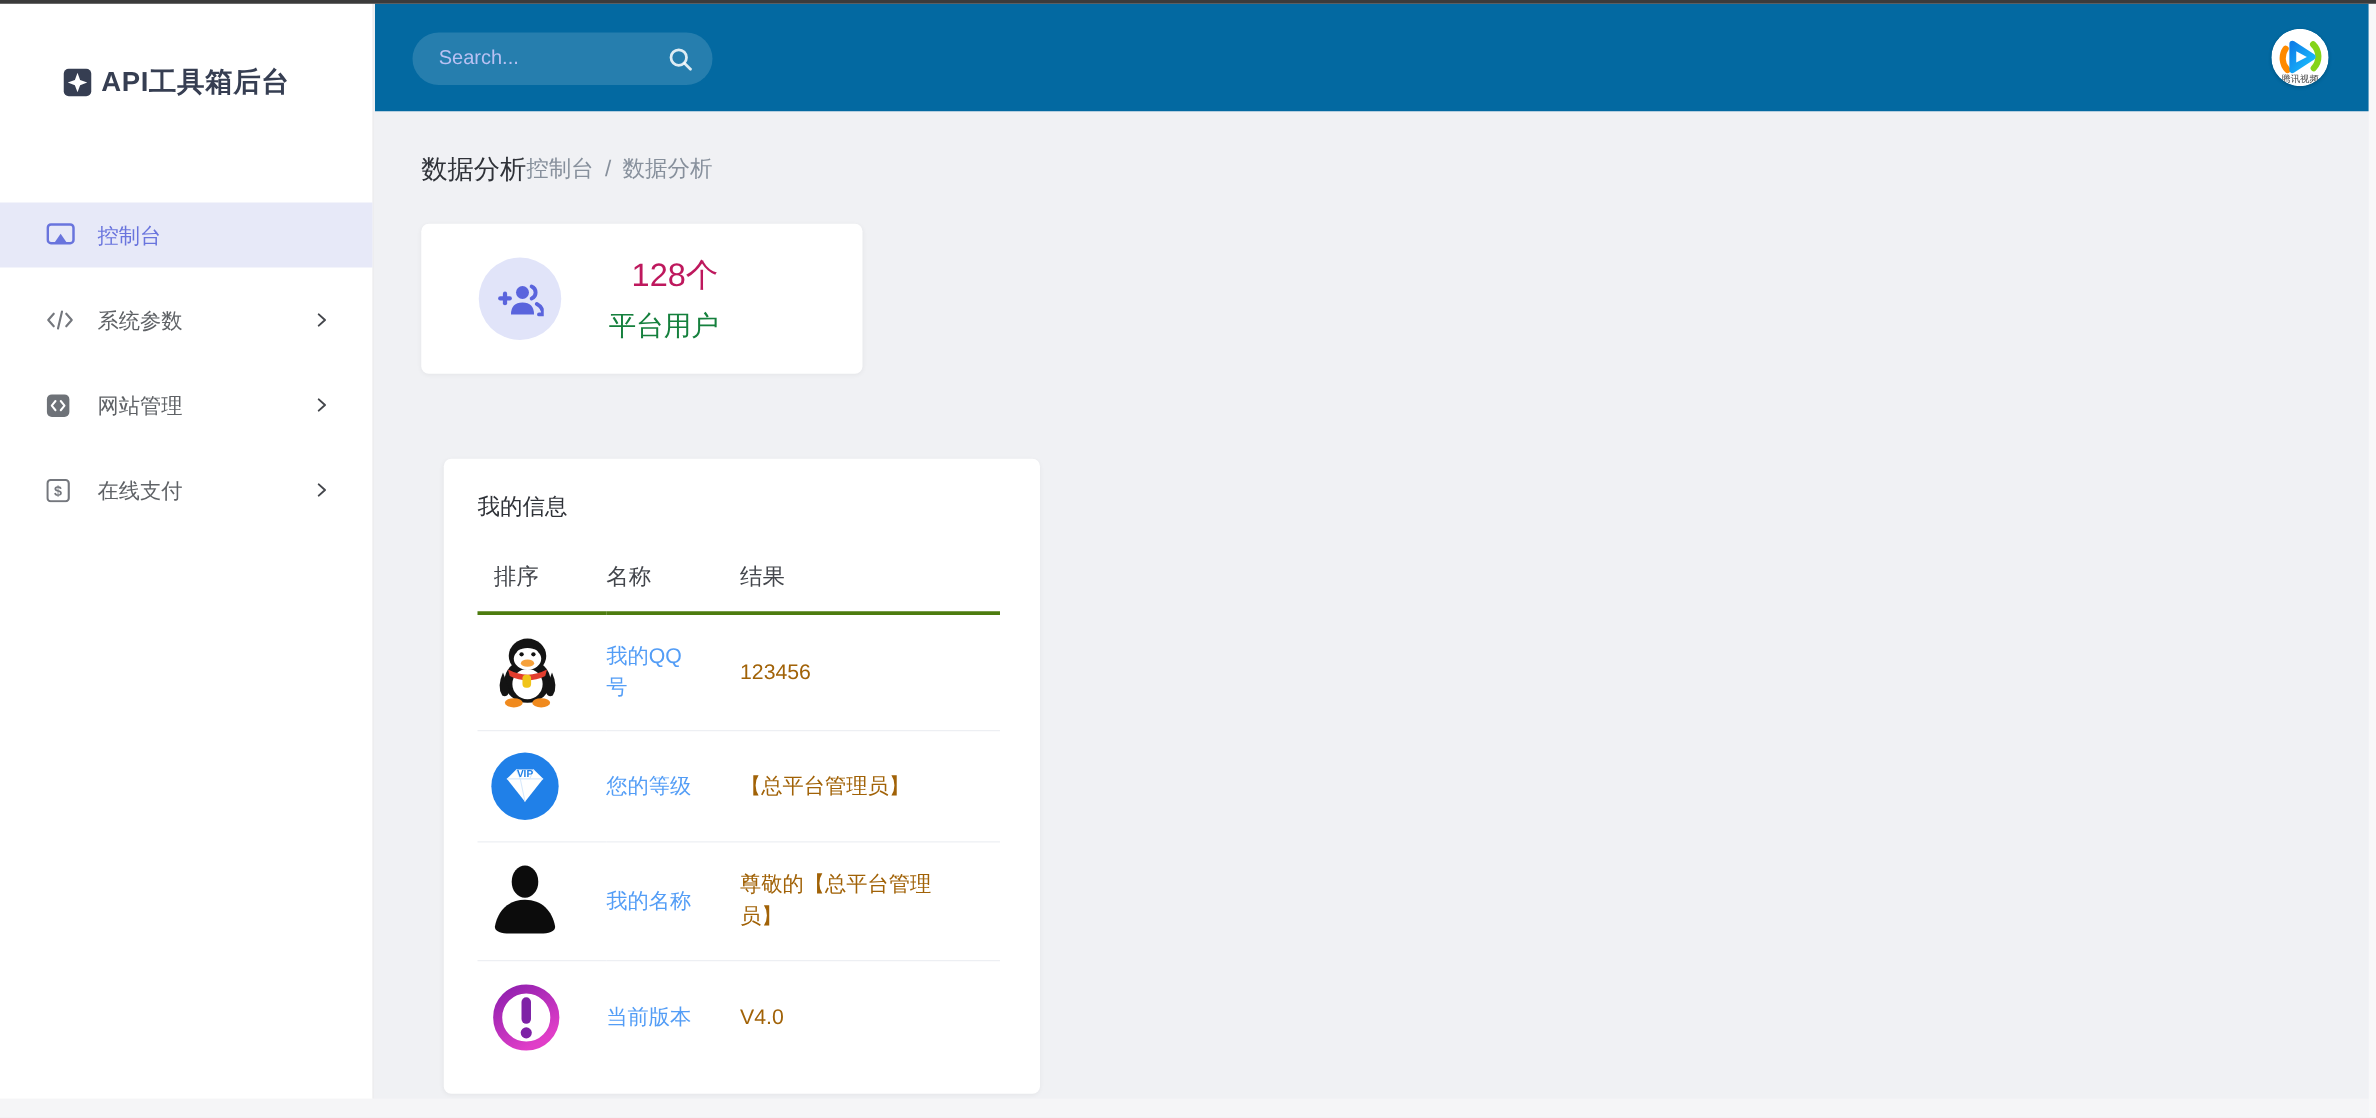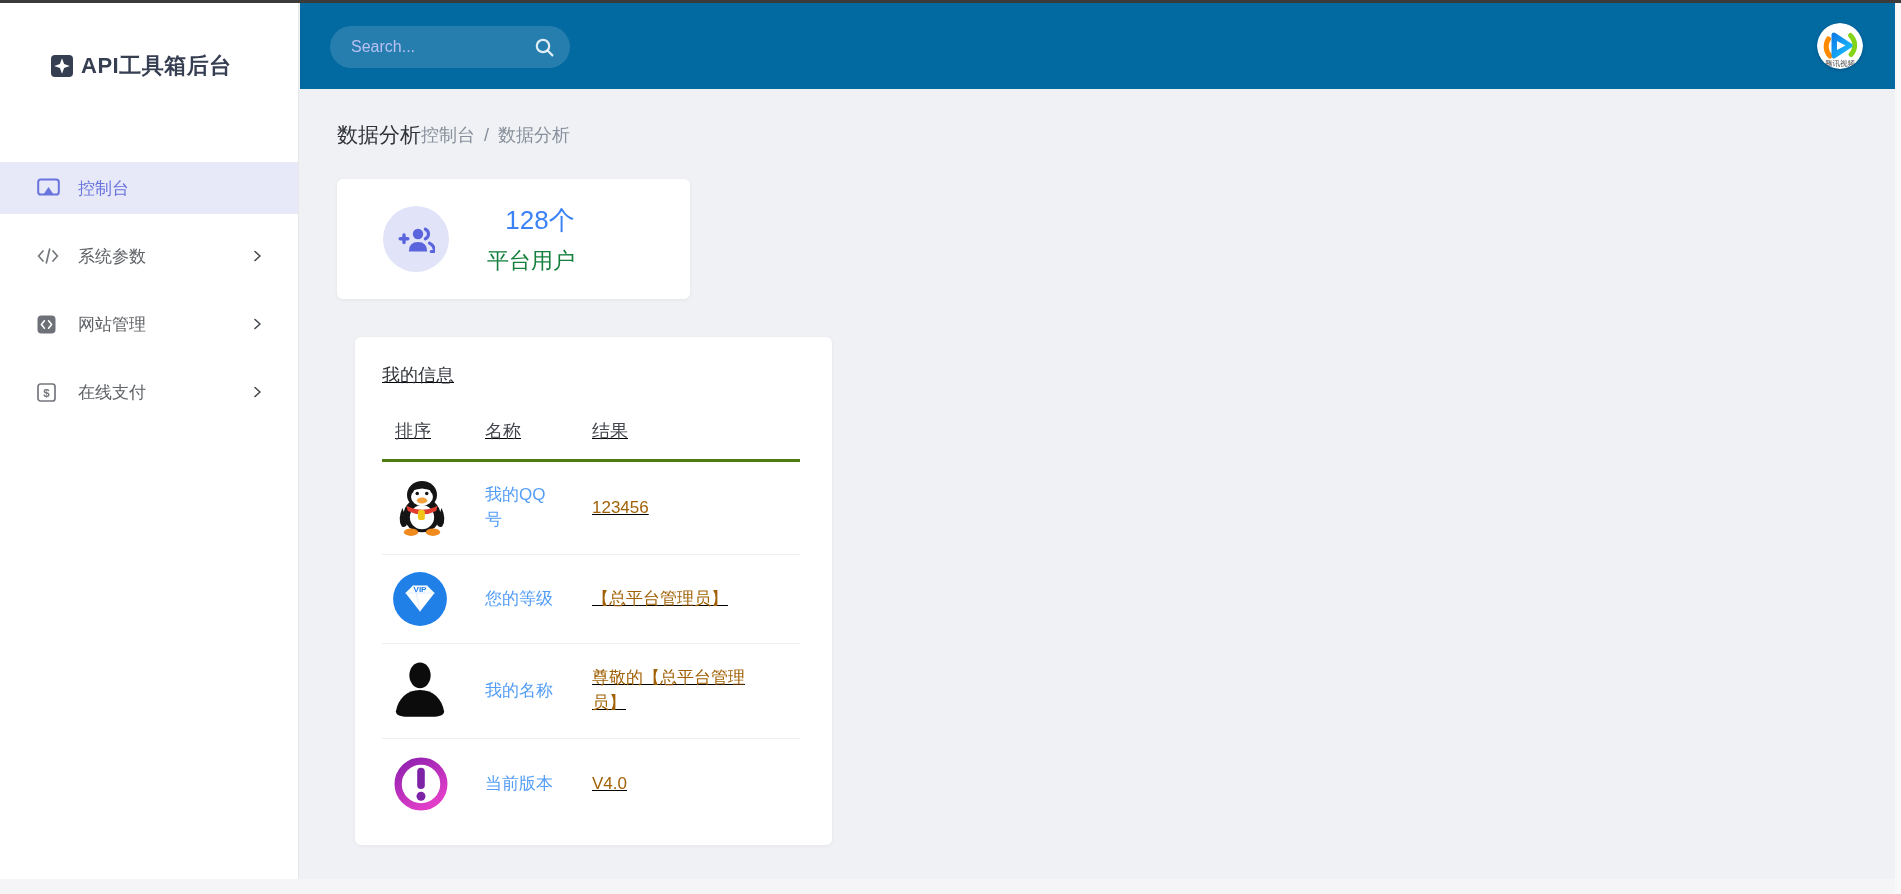--- a/index.html
+++ b/index.html
@@ -35,24 +35,24 @@
   .content { padding:32px 18px 0 37px; }
   .page-header { display:flex; align-items:center; }
   .page-title { margin:0; font-size:21px; font-weight:500; color:#2f3238; }
   .breadcrumb { font-size:18px; color:#87909c; }
   .breadcrumb .sep { margin:0 9px; }
   .breadcrumb .bc-link { cursor:pointer; }
 
   .stat-card { margin-top:30px; width:353px; height:120px; background:#fff; border-radius:6px; box-shadow:0 1px 4px rgba(0,0,0,.05); display:flex; align-items:center; }
   .stat-icon-wrap { width:66px; height:66px; border-radius:50%; background:#e1e4f9; margin-left:46px; display:flex; align-items:center; justify-content:center; flex:none; }
   .stat-texts { margin-left:38px; display:flex; flex-direction:column; align-items:center; }
-  .stat-value { font-size:26px; color:#3b82f6;margin-left:18px; }
+  .stat-value { font-size:26px; color:#be185d;margin-left:18px; }
   .stat-label { font-size:22px; color:#15803d; margin-top:8px; }
 
-  .info-card { margin-top:38px; margin-left:18px; width:477px; background:#fff; border-radius:6px; box-shadow:0 1px 4px rgba(0,0,0,.05); padding:26px 32px 24px 27px;text-decoration:underline; }
+  .info-card { margin-top:68px; margin-left:18px; width:477px; background:#fff; border-radius:6px; box-shadow:0 1px 4px rgba(0,0,0,.05); padding:26px 32px 24px 27px; }
   .card-title { font-size:18px; color:#2f3238; }
   table { width:100%; border-collapse:collapse; margin-top:18px; }
   th { text-align:left; font-weight:400; font-size:18px; color:#43464c; padding:14px 0 16px; border-bottom:3px solid #4d7c0f; }
   th.col-sort { padding-left:13px; width:103px; }
   th.col-name { width:107px; }
   td { border-bottom:1px solid #edeff3; padding:16px 0; font-size:17px; vertical-align:middle; }
   tr:last-child td { border-bottom:none; padding-bottom:8px; }
   .cell-icon { padding-left:10px; }
   .cell-icon span { display:flex; }
   .cell-name a { color:#539df6; text-decoration:none; display:inline-block; max-width:72px; line-height:1.45; cursor:pointer; }

